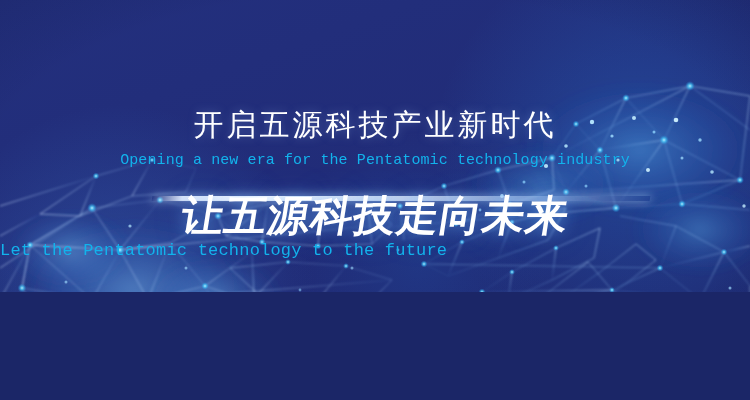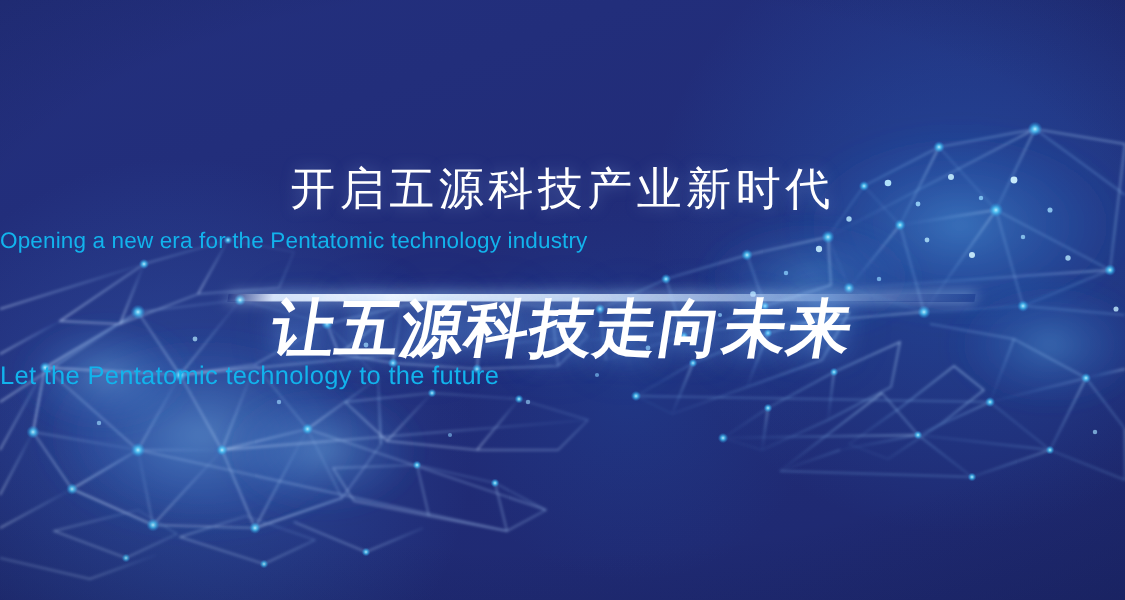--- a/index.html
+++ b/index.html
@@ -3,24 +3,24 @@
 <meta charset="utf-8">
 <style>
   html, body {
     margin: 0;
     padding: 0;
     background: #1b2667;
   }
   #banner {
     position: relative;
     width: 750px;
-    height: 400px;
+    height: 292px;
     overflow: hidden;
     background: #7f1d1d;
-    font-family: Liberation Sans, sans-serif;
+    font-family: Liberation Mono, monospace;
     user-select: none;
   }
 
   
   .bg-layer {
     position: absolute;
     inset: 0;
     width: 750px;
     height: 400px;
     pointer-events: none;
@@ -53,20 +53,21 @@
     font-weight: 300;
     letter-spacing: 3.0px;
     line-height: 1;
     text-shadow: 0 0 10px rgba(160,200,255,0.35);
     white-space: nowrap;
   }
   #subtitle-en-1 {
     position: absolute;
     left: 0; right: 0;
     top: 152px;
+    text-align: center;
     color: #12b3ec;
     font-size: 15px;
     font-weight: 400;
     letter-spacing: 0.1px;
     line-height: 1.25;
     white-space: nowrap;
   }
 
   
   #headline-big-wrap {

